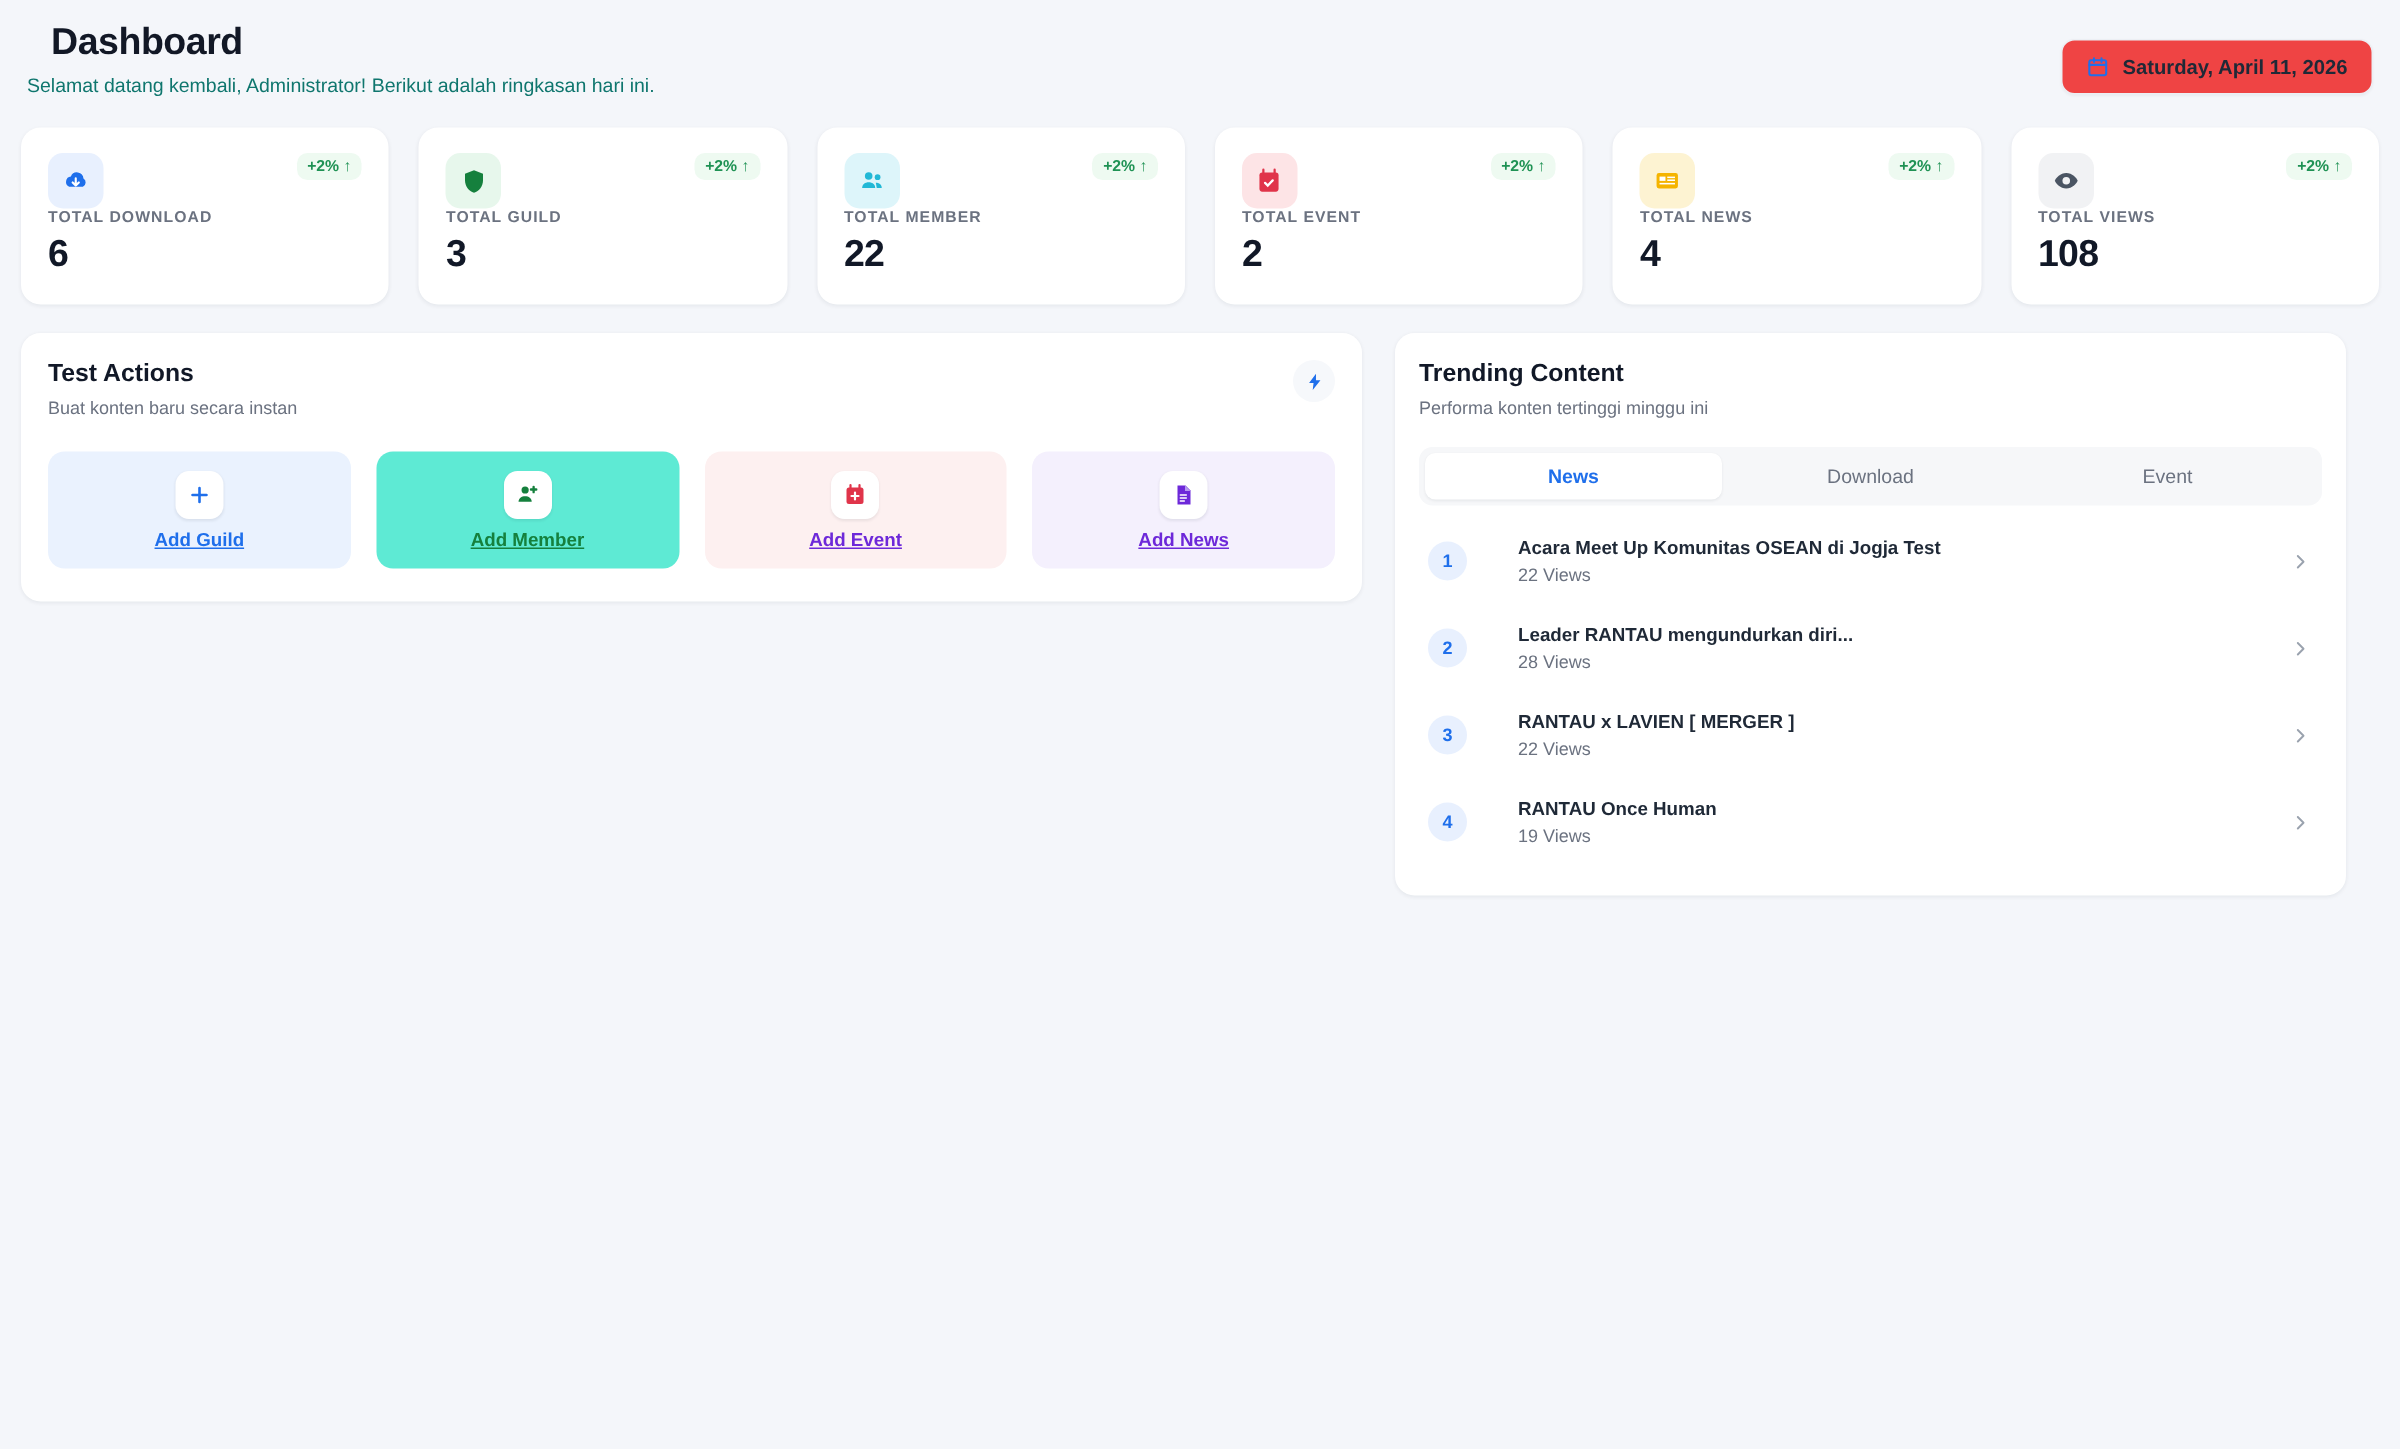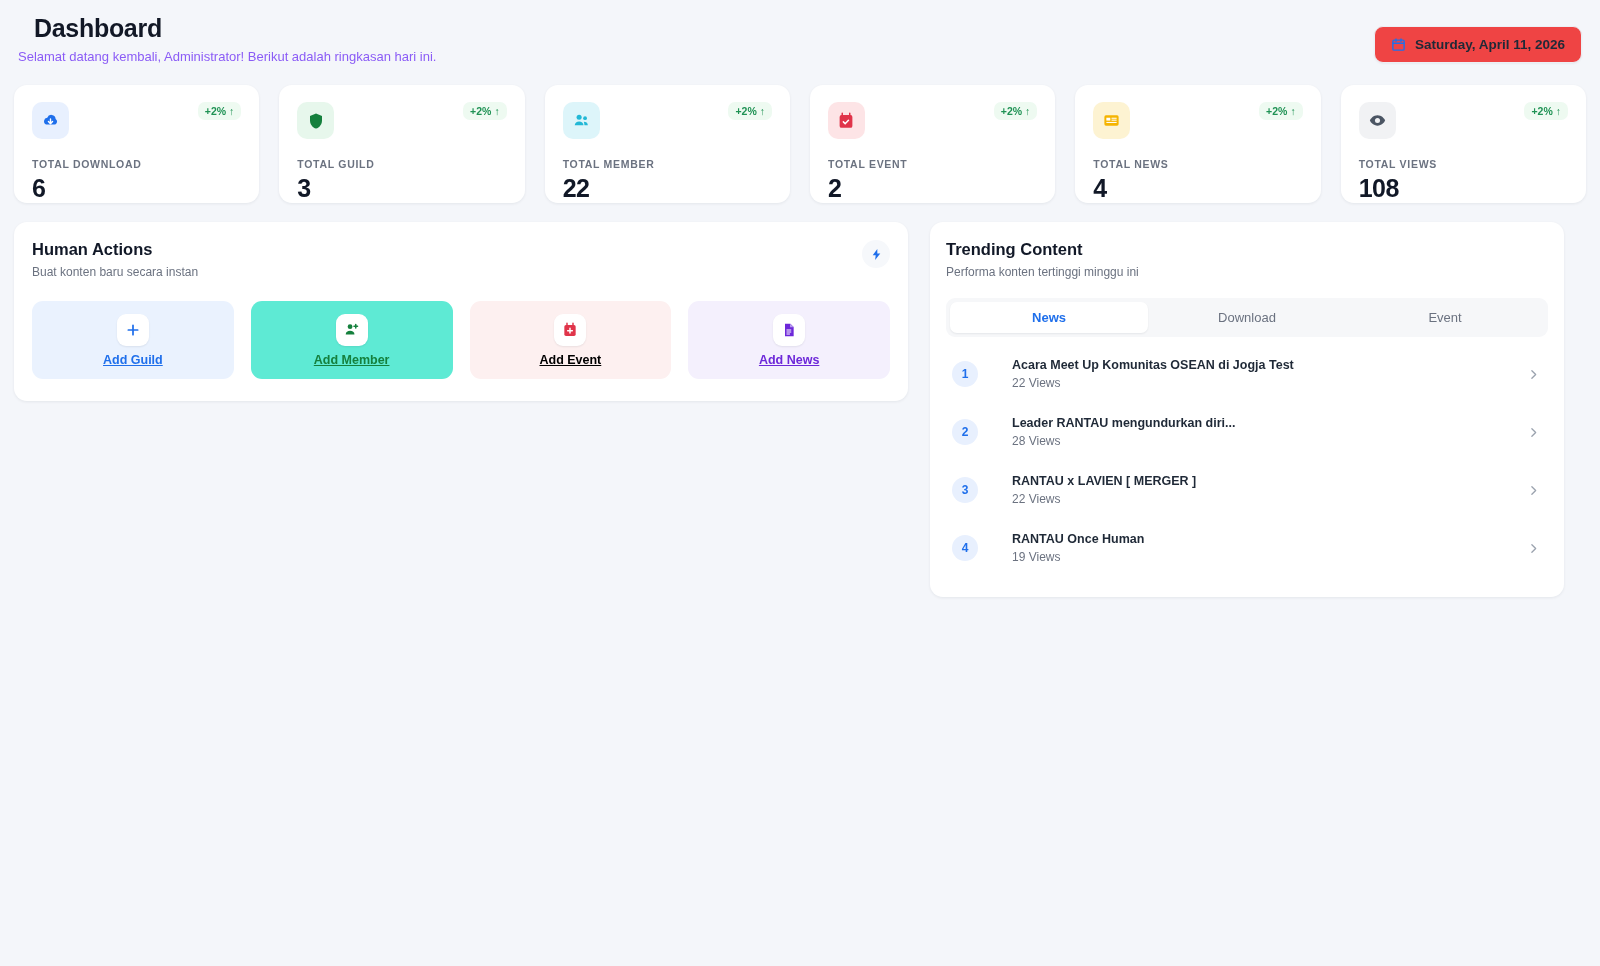--- a/index.html
+++ b/index.html
@@ -9,41 +9,41 @@
     font-family: "Liberation Sans", sans-serif;
     color: #111827;
     overflow: hidden;
   }
   .page { width: 1600px; height: 966px; position: relative; padding: 0 14px; }
 
   
   .header { display: flex; align-items: flex-start; justify-content: space-between;
             padding: 14px 4px 0 4px; }
   .page-title { font-size: 25px; font-weight: bold; letter-spacing: -0.3px; color: #121826; margin-left: 16px; }
-  .page-sub { font-size: 13px; color: #8b5cf6; margin-top: 6px; }
+  .page-sub { font-size: 13px; color: #0f766e; margin-top: 6px; }
   .date-pill { display: flex; align-items: center; gap: 9px;
                background: #ef4444; border: 1px solid #eceff4; border-radius: 9px;
                padding: 10px 16px; margin-top: 12px;
                box-shadow: 0 1px 2px rgba(16,24,40,.05); }
   .date-pill .txt { font-size: 13.5px; font-weight: bold; color: #1f2937; }
   .ico { display: inline-flex; align-items: center; justify-content: center; }
 
   
   .stats { display: grid; grid-template-columns: repeat(6, 1fr); gap: 20px;
            margin-top: 21px; }
   .stat-card { background: #fff; border-radius: 13px; padding: 17px 18px 20px 18px;
                height: 118px; position: relative;
                box-shadow: 0 1px 3px rgba(16,24,40,.07); }
   .stat-top { display: flex; align-items: flex-start; justify-content: space-between; }
   .stat-icon { width: 37px; height: 37px; border-radius: 10px;
                display: flex; align-items: center; justify-content: center; }
   .badge { background: #eefaf1; color: #1f9254; font-size: 10.5px; font-weight: bold;
            border-radius: 7px; padding: 3px 7px; display: flex; align-items: center; gap: 3px;
            white-space: nowrap; }
-  .stat-label { margin-top: 19px; font-size: 10.5px; font-weight: bold;
+  .stat-label { font-size: 10.5px; font-weight: bold;
                 letter-spacing: .7px; color: #6b7280; }
   .stat-value { margin-top: 4px; font-size: 25px; font-weight: bold; color: #111827;
                 letter-spacing: -0.5px; }
 
   
   .panels { display: flex; gap: 22px; margin-top: 19px; align-items: flex-start; }
   .panel { background: #fff; border-radius: 13px;
            box-shadow: 0 1px 3px rgba(16,24,40,.07); }
   .panel-quick { width: 894px; padding: 18px 18px 22px 18px; }
   .panel-trend { width: 634px; padding: 18px 16px 20px 16px; }
@@ -58,21 +58,21 @@
              margin-top: 22px; }
   .qa-tile { border-radius: 11px; height: 78px;
              display: flex; flex-direction: column; align-items: center;
              justify-content: center; gap: 7px; cursor: pointer; }
   .qa-chip { width: 32px; height: 32px; border-radius: 9px; background: #fff;
              display: flex; align-items: center; justify-content: center;
              box-shadow: 0 1px 2px rgba(16,24,40,.08); }
   .qa-label { font-size: 12.5px; font-weight: bold; text-decoration: underline; }
   .qa-blue { background: #eaf2fe; } .qa-blue .qa-label { color: #1f6feb; }
   .qa-green { background: #5eead4; } .qa-green .qa-label { color: #15803d; }
-  .qa-red { background: #fdf0f0; } .qa-red .qa-label { color: #000000; }
+  .qa-red { background: #fdf0f0; } .qa-red .qa-label { color: #6d28d9; }
   .qa-purple { background: #f4f0fd; } .qa-purple .qa-label { color: #6d28d9; }
 
   
   .tabs { display: grid; grid-template-columns: repeat(3, 1fr);
           background: #f6f7f9; border-radius: 9px; padding: 4px; margin-top: 19px; }
   .tab { text-align: center; padding: 8px 0; font-size: 13px; color: #6b7280;
          border-radius: 7px; cursor: pointer; }
   .tab.active { background: #fff; color: #1f6feb; font-weight: bold;
                 box-shadow: 0 1px 2px rgba(16,24,40,.07); }
 
@@ -231,21 +231,21 @@
       <div class="stat-value">108</div>
     </div>
 
   </div>
 
   <div class="panels">
 
     <div class="panel panel-quick">
       <div class="panel-head">
         <div>
-          <div class="panel-title">Human Actions</div>
+          <div class="panel-title">Test Actions</div>
           <div class="panel-sub">Buat konten baru secara instan</div>
         </div>
         <div class="bolt-chip">
           <span class="ico">
             <svg width="13" height="13" viewBox="0 0 24 24" fill="#1f6feb">
               <path d="M13.5 2L5 13.5h5.5L9.5 22 19 10h-5.5z"></path>
             </svg>
           </span>
         </div>
       </div>

